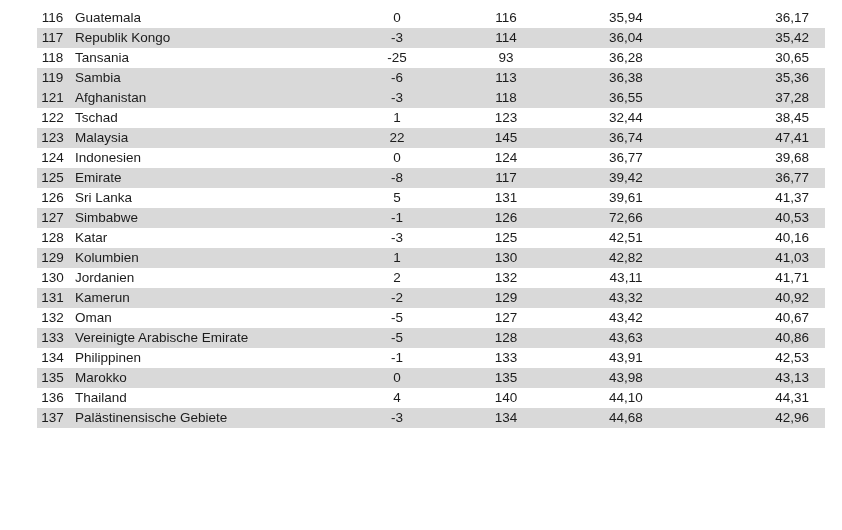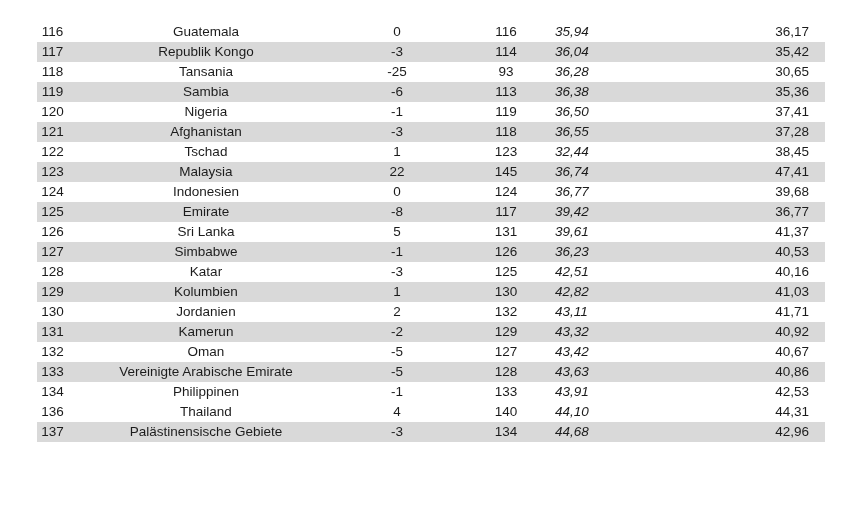--- a/index.html
+++ b/index.html
@@ -10,41 +10,41 @@
   html,body{margin:0;padding:0;}
   body{
     width:842px;height:530px;
     background:var(--page-bg);
     font-family:"Liberation Sans", sans-serif;
     overflow:hidden;
     position:relative;
   }
   .ranking-table{
     position:absolute;
-    left:37px;top:22px;
+    left:37px;top:8px;
     width:788px;
     border-collapse:collapse;
     table-layout:fixed;
     font-size:13.5px;
     color:var(--text-color);
   }
   .ranking-table td{
     height:20px;
     line-height:20px;
     padding:0;
     white-space:nowrap;
     overflow:hidden;
     vertical-align:middle;
   }
   .ranking-table tr.alt{background:var(--alt-bg);}
   td.c-rank{text-align:center;}
-  td.c-country{text-align:center;padding-left:7px;}
+  td.c-country{text-align:left;padding-left:7px;}
   td.c-change{text-align:center;}
   td.c-prev{text-align:center;}
-  td.c-score-a{font-style:italic;}
+  td.c-score-a{text-align:center;}
   td.c-score-b{text-align:right;}
   td.c-spacer{}
 </style>
 </head>
 <body>
 
 <table class="ranking-table">
   <colgroup>
     <col style="width:31px">
     <col style="width:269px">
@@ -84,29 +84,20 @@
       </tr>
       <tr class="alt">
         <td class="c-rank">119</td>
         <td class="c-country">Sambia</td>
         <td class="c-change">-6</td>
         <td class="c-prev">113</td>
         <td class="c-score-a">36,38</td>
         <td class="c-score-b">35,36</td>
         <td class="c-spacer"></td>
       </tr>
-      <tr>
-        <td class="c-rank">120</td>
-        <td class="c-country">Nigeria</td>
-        <td class="c-change">-1</td>
-        <td class="c-prev">119</td>
-        <td class="c-score-a">36,50</td>
-        <td class="c-score-b">37,41</td>
-        <td class="c-spacer"></td>
-      </tr>
       <tr class="alt">
         <td class="c-rank">121</td>
         <td class="c-country">Afghanistan</td>
         <td class="c-change">-3</td>
         <td class="c-prev">118</td>
         <td class="c-score-a">36,55</td>
         <td class="c-score-b">37,28</td>
         <td class="c-spacer"></td>
       </tr>
       <tr>
@@ -152,21 +143,21 @@
         <td class="c-prev">131</td>
         <td class="c-score-a">39,61</td>
         <td class="c-score-b">41,37</td>
         <td class="c-spacer"></td>
       </tr>
       <tr class="alt">
         <td class="c-rank">127</td>
         <td class="c-country">Simbabwe</td>
         <td class="c-change">-1</td>
         <td class="c-prev">126</td>
-        <td class="c-score-a">36,23</td>
+        <td class="c-score-a">72,66</td>
         <td class="c-score-b">40,53</td>
         <td class="c-spacer"></td>
       </tr>
       <tr>
         <td class="c-rank">128</td>
         <td class="c-country">Katar</td>
         <td class="c-change">-3</td>
         <td class="c-prev">125</td>
         <td class="c-score-a">42,51</td>
         <td class="c-score-b">40,16</td>
@@ -219,20 +210,29 @@
       </tr>
       <tr>
         <td class="c-rank">134</td>
         <td class="c-country">Philippinen</td>
         <td class="c-change">-1</td>
         <td class="c-prev">133</td>
         <td class="c-score-a">43,91</td>
         <td class="c-score-b">42,53</td>
         <td class="c-spacer"></td>
       </tr>
+      <tr class="alt">
+        <td class="c-rank">135</td>
+        <td class="c-country">Marokko</td>
+        <td class="c-change">0</td>
+        <td class="c-prev">135</td>
+        <td class="c-score-a">43,98</td>
+        <td class="c-score-b">43,13</td>
+        <td class="c-spacer"></td>
+      </tr>
       <tr>
         <td class="c-rank">136</td>
         <td class="c-country">Thailand</td>
         <td class="c-change">4</td>
         <td class="c-prev">140</td>
         <td class="c-score-a">44,10</td>
         <td class="c-score-b">44,31</td>
         <td class="c-spacer"></td>
       </tr>
       <tr class="alt">

